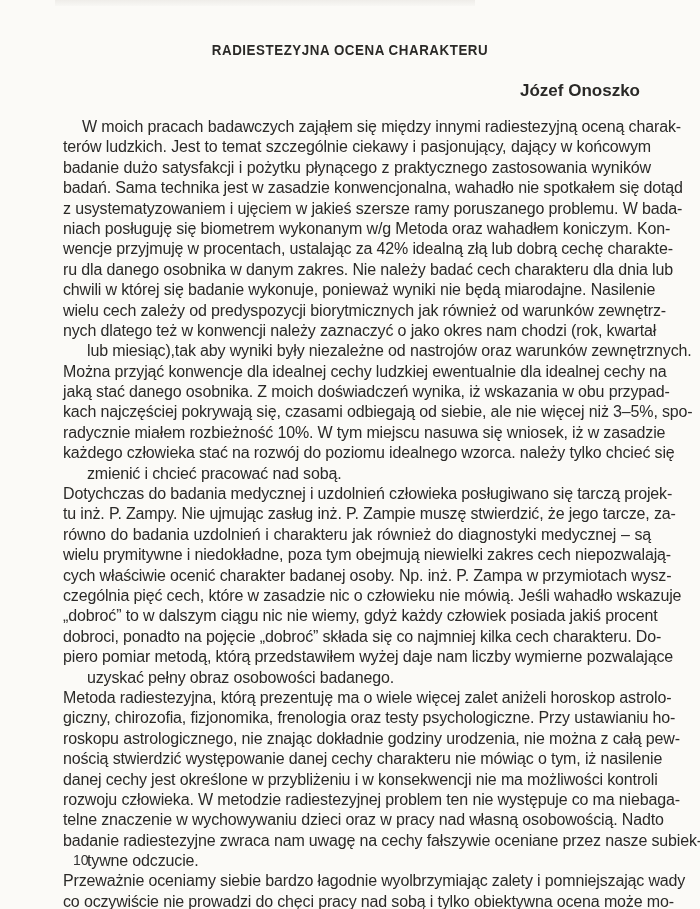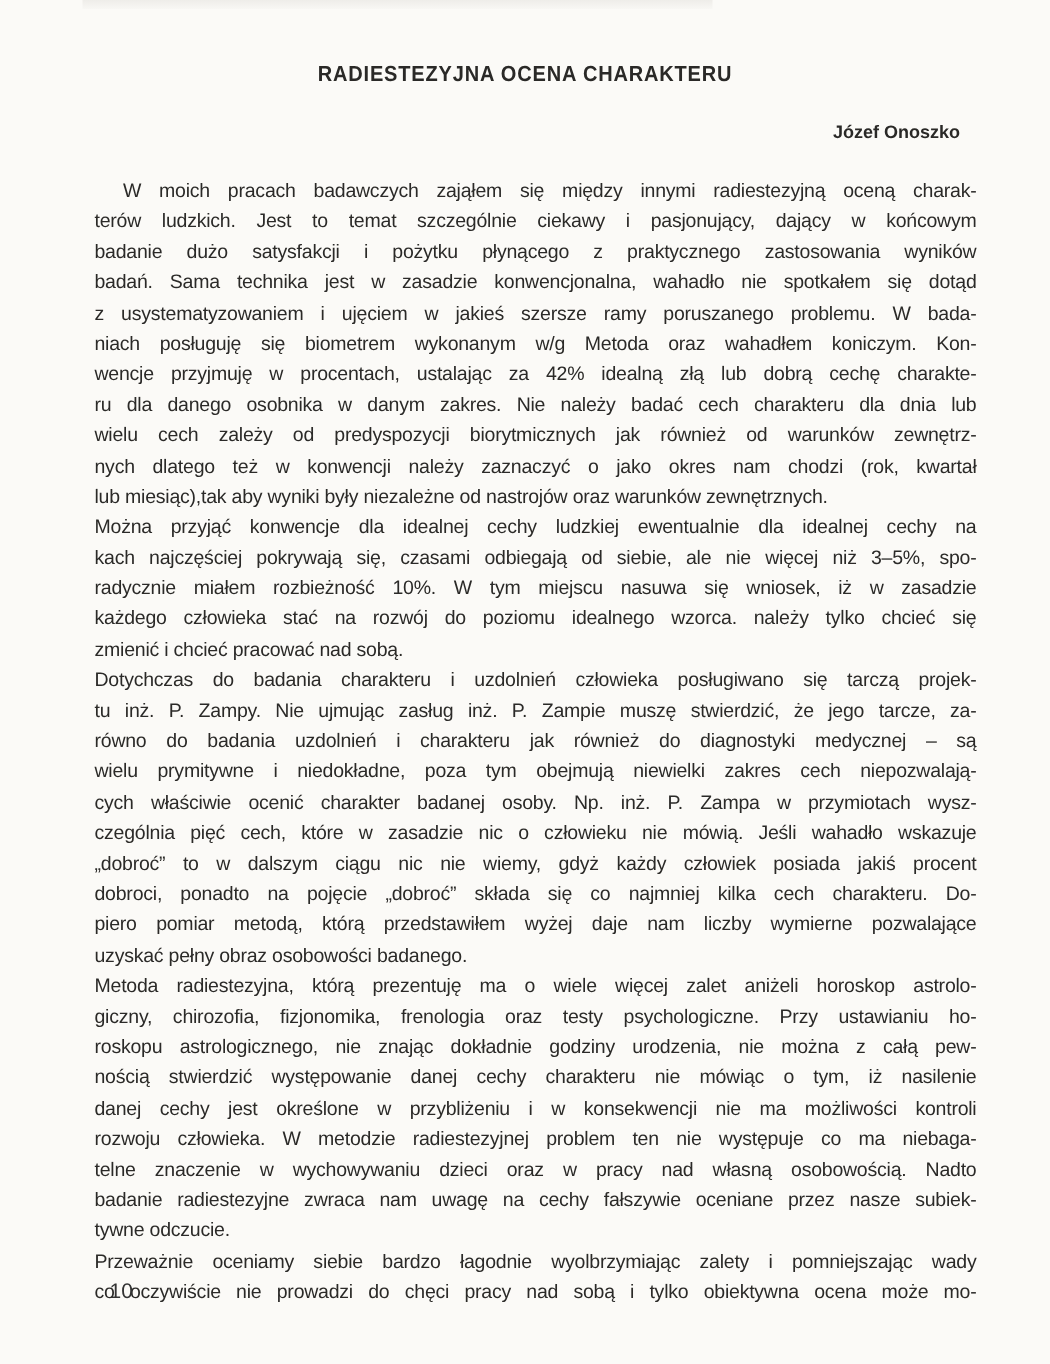--- a/index.html
+++ b/index.html
@@ -16,61 +16,63 @@
     opacity:0.7;
   }
   .title {
     position:absolute; left:0; width:700px; top:42px;
     text-align:center; font-size:14.5px; letter-spacing:0.6px;
     font-weight:bold; color:#2a2927;
     transform:scaleX(0.92);
   }
   .author {
     position:absolute; right:60px; top:81px;
-    font-size:12px; font-weight:bold; color:#2a2927;
+    font-size:17px; font-weight:bold; color:#2a2927;
   }
   .body {
     position:absolute; left:63px; top:117px; width:588px;
   }
   .line {
     height:20.4px; line-height:20.4px;
-    font-size:13px; white-space:nowrap;
+    font-size:16px; white-space:nowrap;
     text-align:justify; text-align-last:justify;
     letter-spacing:-0.15px;
   }
   .line.indent { padding-left:19px; }
-  .line.last { text-align-last:left; }
+  .line.last { text-align-last:left;margin-left:24px; }
   .pagenum {
     position:absolute; left:73px; top:852px; font-size:14px; color:#333;
   }
 </style>
 </head>
 <body>
 
 <div class="bleed"></div>
 <div class="title">RADIESTEZYJNA OCENA CHARAKTERU</div>
 <div class="author">Józef Onoszko</div>
 <div class="body" id="body">
     <div class="line indent">W moich pracach badawczych zająłem się między innymi radiestezyjną oceną charak-</div>
     <div class="line">terów ludzkich. Jest to temat szczególnie ciekawy i pasjonujący, dający w końcowym</div>
     <div class="line">badanie dużo satysfakcji i pożytku płynącego z praktycznego zastosowania wyników</div>
     <div class="line">badań. Sama technika jest w zasadzie konwencjonalna, wahadło nie spotkałem się dotąd</div>
     <div class="line">z usystematyzowaniem i ujęciem w jakieś szersze ramy poruszanego problemu. W bada-</div>
     <div class="line">niach posługuję się biometrem wykonanym w/g Metoda oraz wahadłem koniczym. Kon-</div>
     <div class="line">wencje przyjmuję w procentach, ustalając za 42% idealną złą lub dobrą cechę charakte-</div>
     <div class="line">ru dla danego osobnika w danym zakres. Nie należy badać cech charakteru dla dnia lub</div>
+    <div class="line">chwili w której się badanie wykonuje, ponieważ wyniki nie będą miarodajne. Nasilenie</div>
     <div class="line">wielu cech zależy od predyspozycji biorytmicznych jak również od warunków zewnętrz-</div>
     <div class="line">nych dlatego też w konwencji należy zaznaczyć o jako okres nam chodzi (rok, kwartał</div>
     <div class="line last">lub miesiąc),tak aby wyniki były niezależne od nastrojów oraz warunków zewnętrznych.</div>
     <div class="line">Można przyjąć konwencje dla idealnej cechy ludzkiej ewentualnie dla idealnej cechy na</div>
+    <div class="line">jaką stać danego osobnika. Z moich doświadczeń wynika, iż wskazania w obu przypad-</div>
     <div class="line">kach najczęściej pokrywają się, czasami odbiegają od siebie, ale nie więcej niż 3–5%, spo-</div>
     <div class="line">radycznie miałem rozbieżność 10%. W tym miejscu nasuwa się wniosek, iż w zasadzie</div>
     <div class="line">każdego człowieka stać na rozwój do poziomu idealnego wzorca. należy tylko chcieć się</div>
     <div class="line last">zmienić i chcieć pracować nad sobą.</div>
-    <div class="line">Dotychczas do badania charakteru i uzdolnień człowieka posługiwano się tarczą projek-</div>
+    <div class="line">Dotychczas do badania medycznej i uzdolnień człowieka posługiwano się tarczą projek-</div>
     <div class="line">tu inż. P. Zampy. Nie ujmując zasług inż. P. Zampie muszę stwierdzić, że jego tarcze, za-</div>
     <div class="line">równo do badania uzdolnień i charakteru jak również do diagnostyki medycznej – są</div>
     <div class="line">wielu prymitywne i niedokładne, poza tym obejmują niewielki zakres cech niepozwalają-</div>
     <div class="line">cych właściwie ocenić charakter badanej osoby. Np. inż. P. Zampa w przymiotach wysz-</div>
     <div class="line">czególnia pięć cech, które w zasadzie nic o człowieku nie mówią. Jeśli wahadło wskazuje</div>
     <div class="line">„dobroć” to w dalszym ciągu nic nie wiemy, gdyż każdy człowiek posiada jakiś procent</div>
     <div class="line">dobroci, ponadto na pojęcie „dobroć” składa się co najmniej kilka cech charakteru. Do-</div>
     <div class="line">piero pomiar metodą, którą przedstawiłem wyżej daje nam liczby wymierne pozwalające</div>
     <div class="line last">uzyskać pełny obraz osobowości badanego.</div>
     <div class="line">Metoda radiestezyjna, którą prezentuję ma o wiele więcej zalet aniżeli horoskop astrolo-</div>

